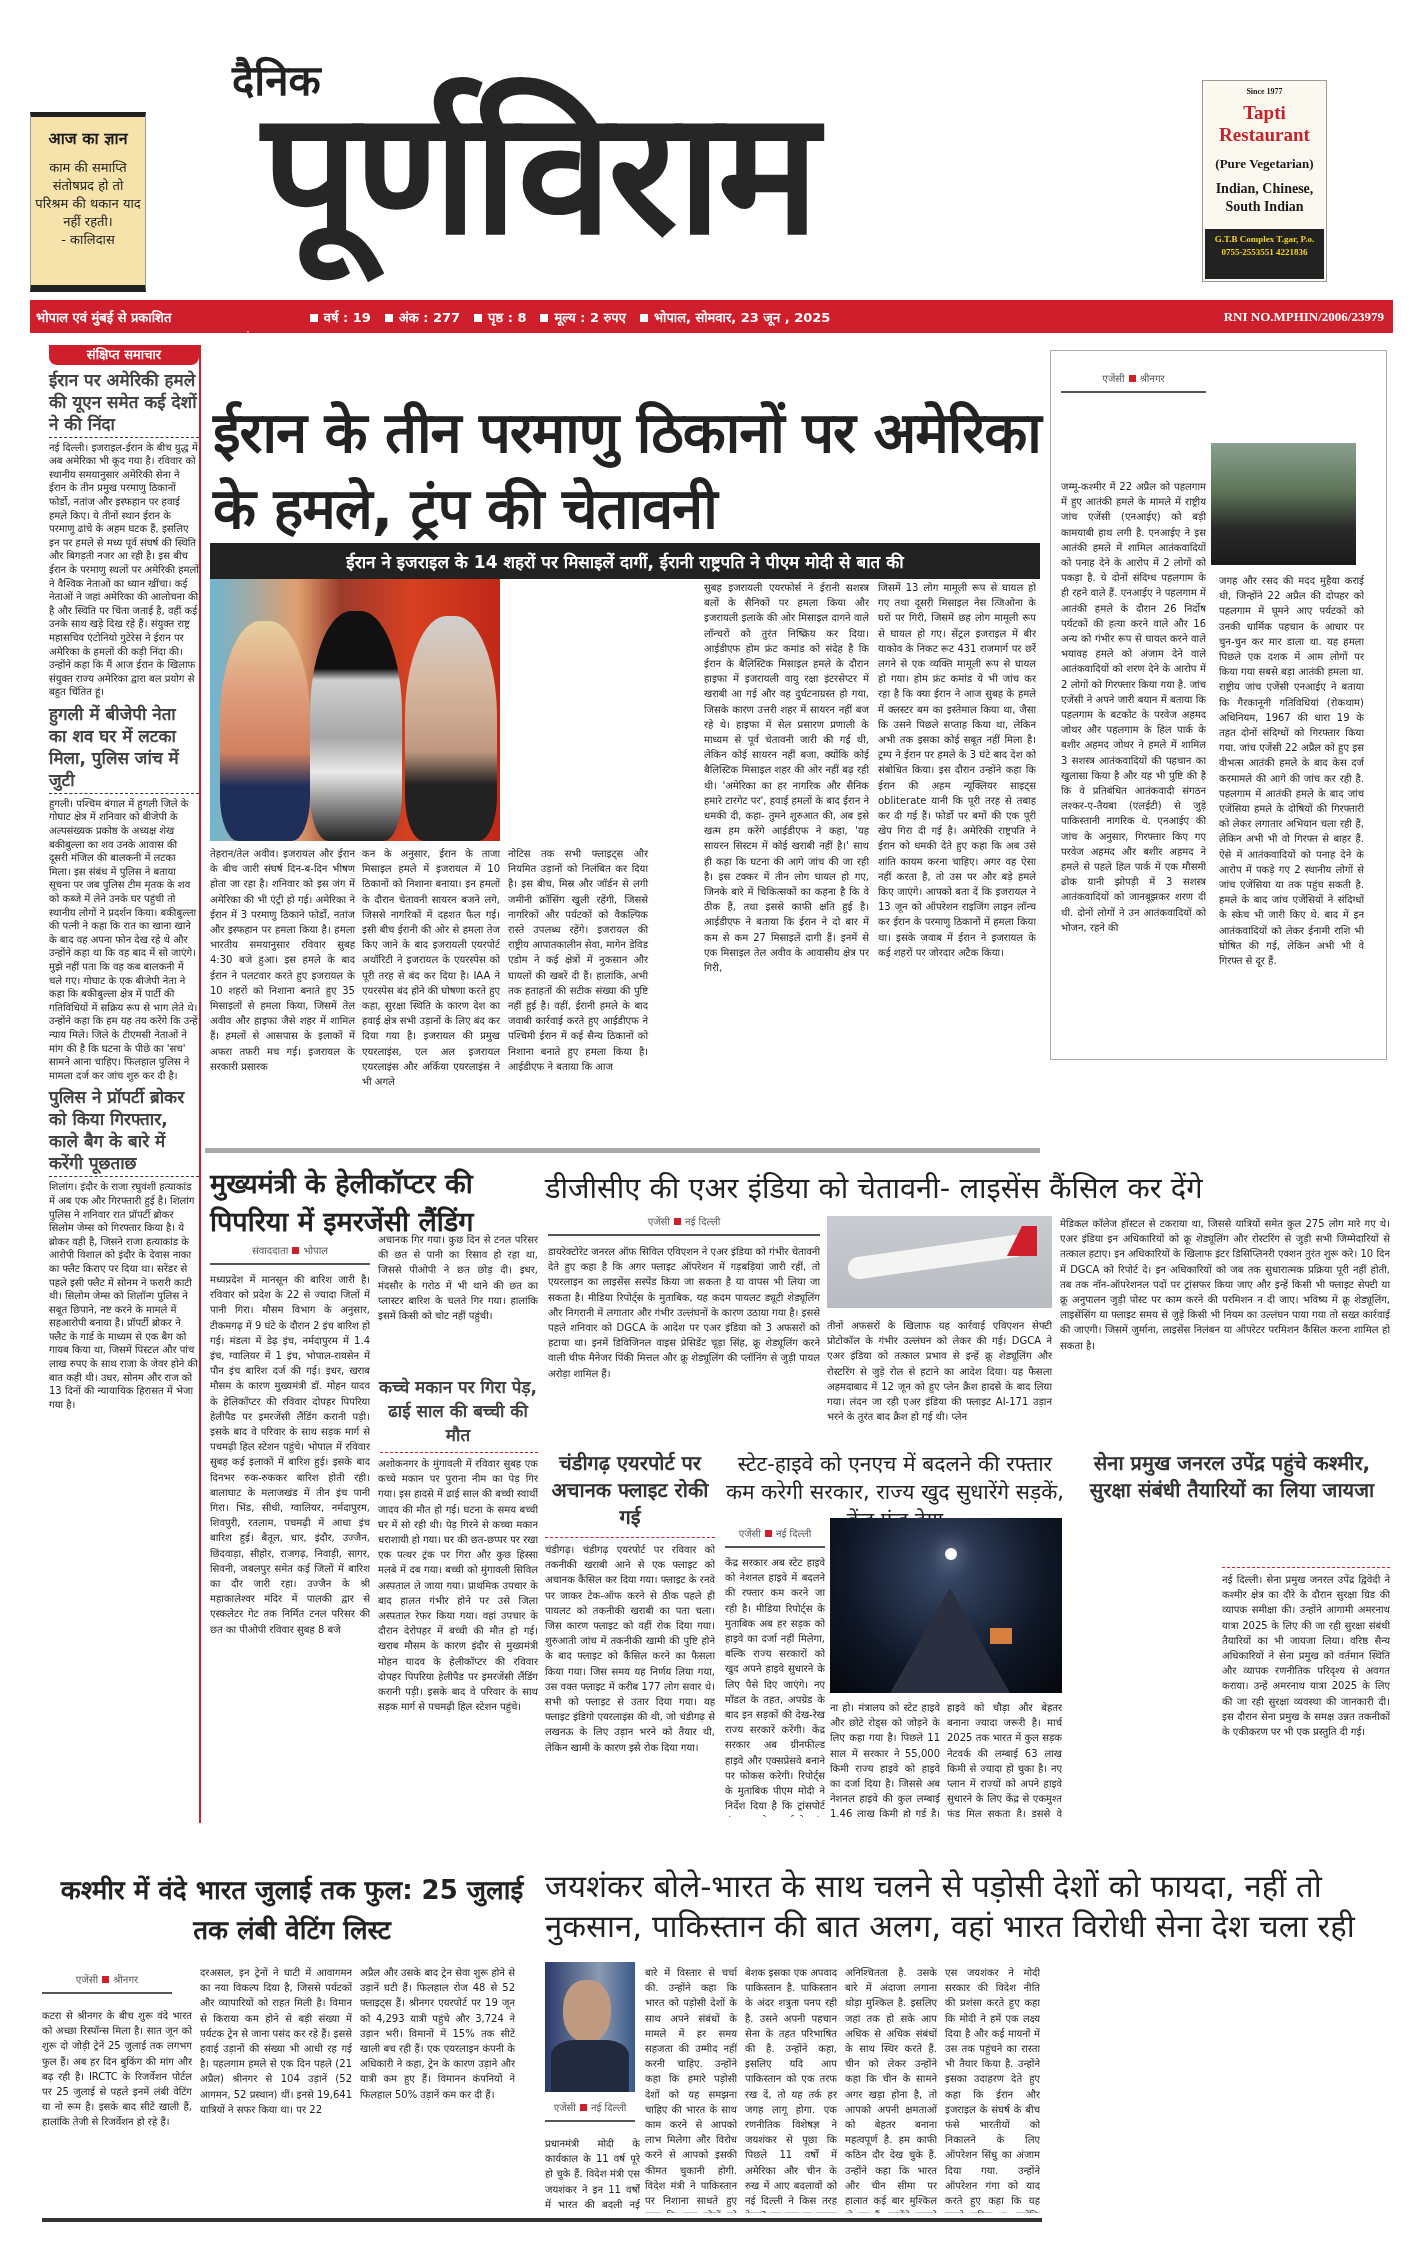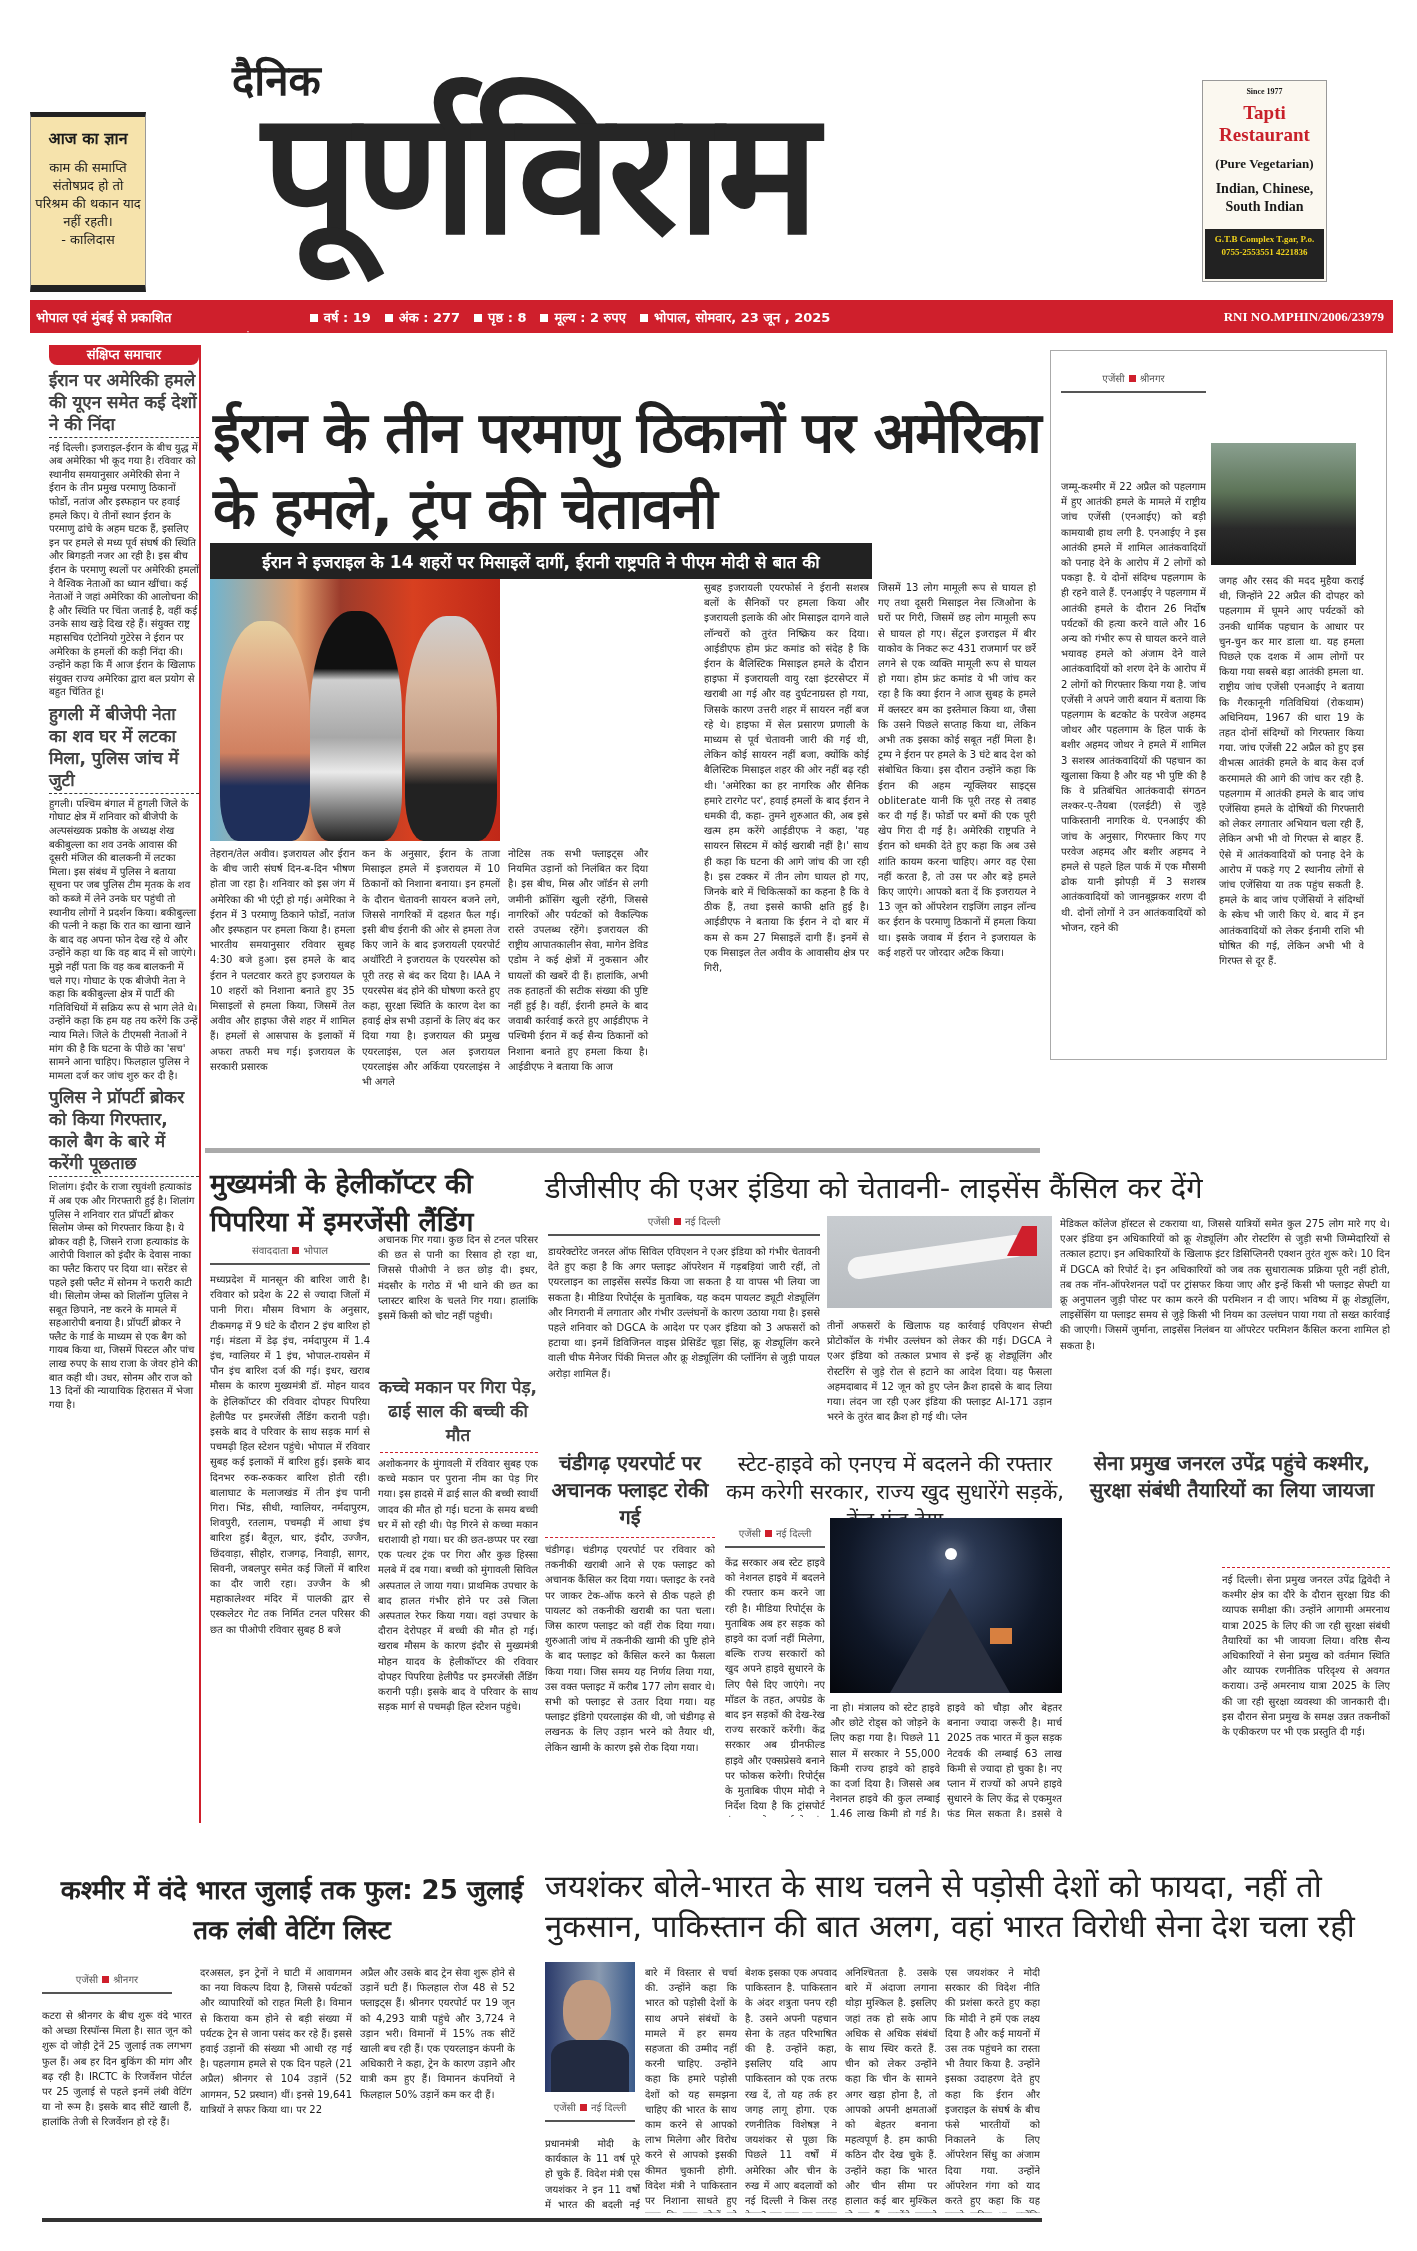--- a/index.html
+++ b/index.html
@@ -18,21 +18,21 @@
   .ad-box .addr { position: absolute; left: 2px; right: 2px; bottom: 2px; height: 50px; background: #222; color: #f0d21c; font-size: 9px; font-weight: bold; padding-top: 4px; line-height: 13px; }
   .red-bar { left: 30px; top: 300px; width: 1363px; height: 33px; background: #cf1f2c; color: #fff; display: flex; align-items: center; padding: 0 6px; font-size: 13px; font-weight: bold; white-space: nowrap; }
   .red-bar span { margin-right: 14px; }
   .red-bar .sq { display: inline-block; width: 8px; height: 8px; background: #fff; margin-right: 6px; }
   .red-bar .rni { margin-left: auto; margin-right: 3px; font-family: "Liberation Serif", serif; }
   .left-col { left: 42px; top: 345px; width: 152px; height: 1478px; border-right: 2px solid #cf1f2c; font-size: 10px; line-height: 13.6px; margin-left: 7px; }
   .left-tab { background: #cf1f2c; color: #fff; text-align: center; font-weight: bold; font-size: 13px; padding: 3px 0; border-radius: 0 0 8px 8px; }
   .side-head { font-size: 17px; line-height: 22px; color: #444; font-weight: bold; margin-top: 4px; border-bottom: 1px dashed #333; padding-bottom: 2px; }
   .side-body { color: #222; margin-top: 3px; text-align: left; }
   .main-head { left: 213px; top: 355px; width: 830px; font-size: 56px; line-height: 76px; font-weight: bold; color: #222; letter-spacing: -1px; margin-top: 40px; }
-  .black-strip { left: 210px; top: 543px; width: 662px; height: 36px; background: #222; color: #fff; font-size: 17px; font-weight: bold; display: flex; align-items: center; justify-content: center; }
+  .black-strip { left: 210px; top: 543px; width: 830px; height: 36px; background: #222; color: #fff; font-size: 17px; font-weight: bold; display: flex; align-items: center; justify-content: center; }
   .photo-leaders { left: 210px; top: 579px; width: 290px; height: 262px; background: linear-gradient(90deg, #6fb4d0 0%, #e0a070 30%, #9b3b2b 45%, #d84020 70%, #c02818 100%); overflow: hidden; }
   .face { position: absolute; bottom: 0; border-radius: 45% 45% 20% 20%; }
   .body-text { font-size: 10px; line-height: 15.2px; color: #222; text-align: justify; }
   .col { position: absolute; }
   .right-box { left: 1050px; top: 350px; width: 337px; height: 710px; border: 1px solid #aaa; padding: 4px 10px; }
   .right-box .rh { font-size: 24px; font-weight: bold; text-align: center; line-height: 32px; color: #222; }
   .byline { font-size: 10px; color: #555; text-align: center; border-bottom: 2px solid #555; padding-bottom: 6px; }
   .byline .sq { display: inline-block; width: 7px; height: 7px; background: #cf1f2c; margin: 0 4px; }
   .photo-terror { background: linear-gradient(180deg, #8aa090 0%, #5d7458 40%, #2a2a2a 70%, #1a1a1a 100%); }
   .grey-rule { height: 5px; background: #aaa; }

